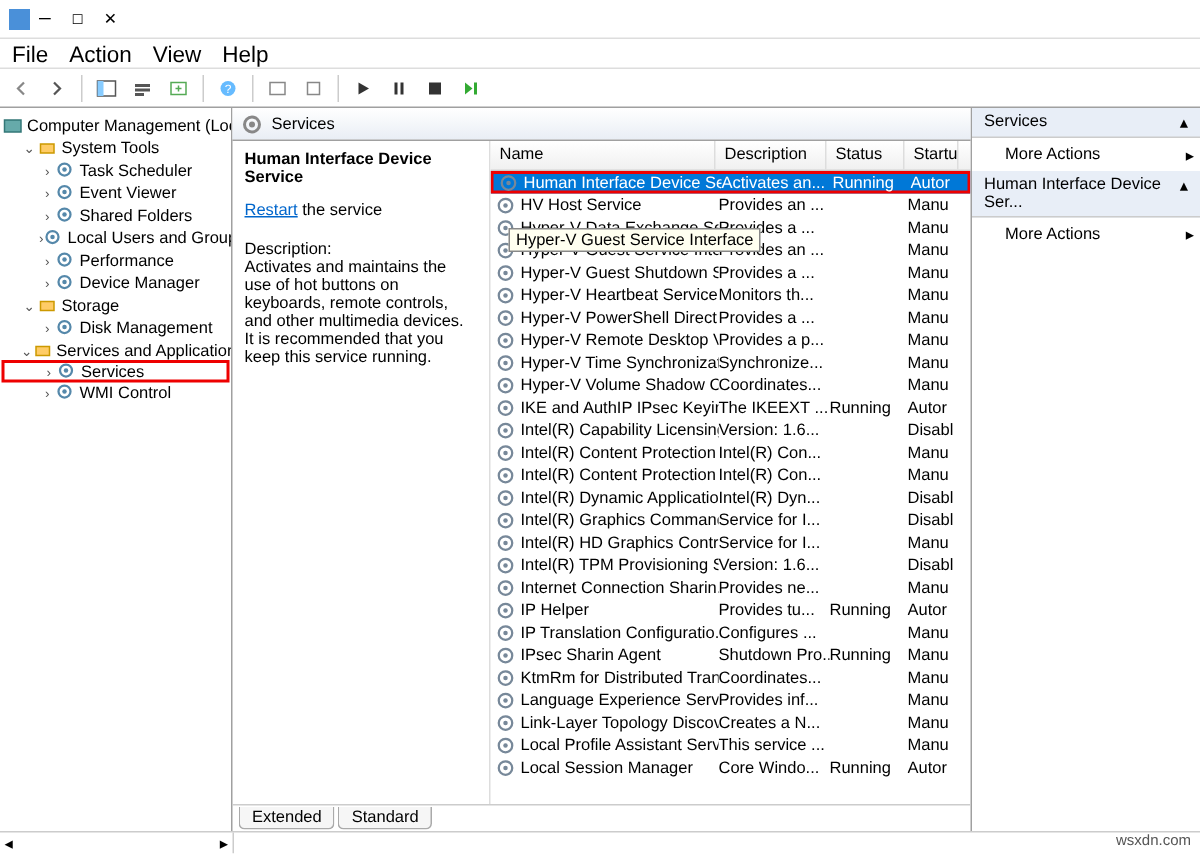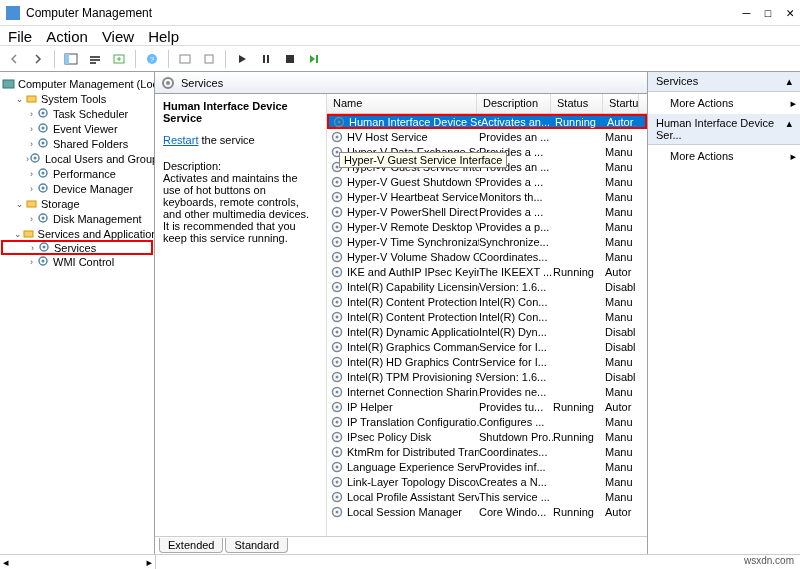--- a/index.html
+++ b/index.html
@@ -51,21 +51,20 @@
 .statusbar { height: 15px; border-top: 1px solid #ccc; display: flex; }
 .statusbar .sbleft { width: 156px; border-right: 1px solid #ccc; display:flex; align-items:center; justify-content:space-between; padding:0 3px; }
 .watermark { position: absolute; bottom: 3px; right: 6px; font-size: 10px; color: #555; }
 svg { display: block; }
 </style>
 </head>
 <body>
 
 <div class="titlebar">
   <span class="icon"></span>
-  <span class="title">Computer Management</span>
   <div class="winbtns">
     <span>—</span>
     <span>☐</span>
     <span>✕</span>
   </div>
 </div>
 
 <div class="menubar">
   <span>File</span>
   <span>Action</span>
@@ -558,21 +557,21 @@
               <span class="col-s"></span>
               <span class="col-t">Manu</span>
             </div>
             <div class="svc-row">
               <span class="rico">
                 <svg width="14" height="14">
                   <circle cx="7" cy="7" r="4.5" fill="none" stroke="#789" stroke-width="1.5"></circle>
                   <circle cx="7" cy="7" r="1.5" fill="#789"></circle>
                 </svg>
               </span>
-              <span class="col-n">IPsec Policy Disk</span>
+              <span class="col-n">IPsec Sharin Agent</span>
               <span class="col-d">Shutdown Pro...</span>
               <span class="col-s">Running</span>
               <span class="col-t">Manu</span>
             </div>
             <div class="svc-row">
               <span class="rico">
                 <svg width="14" height="14">
                   <circle cx="7" cy="7" r="4.5" fill="none" stroke="#789" stroke-width="1.5"></circle>
                   <circle cx="7" cy="7" r="1.5" fill="#789"></circle>
                 </svg>

